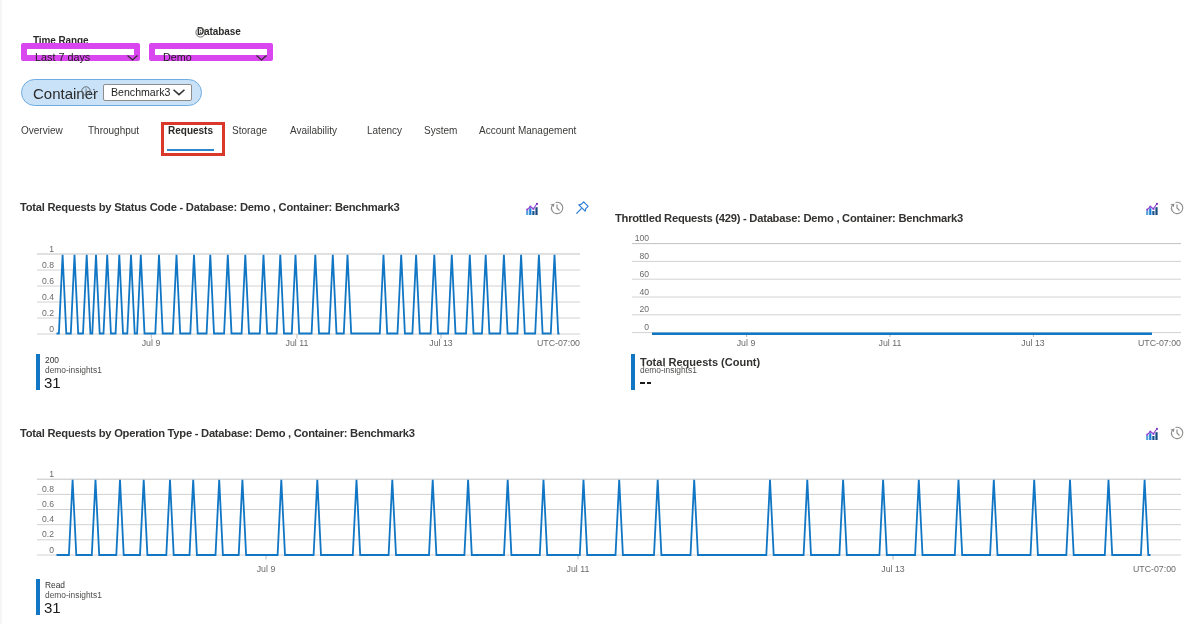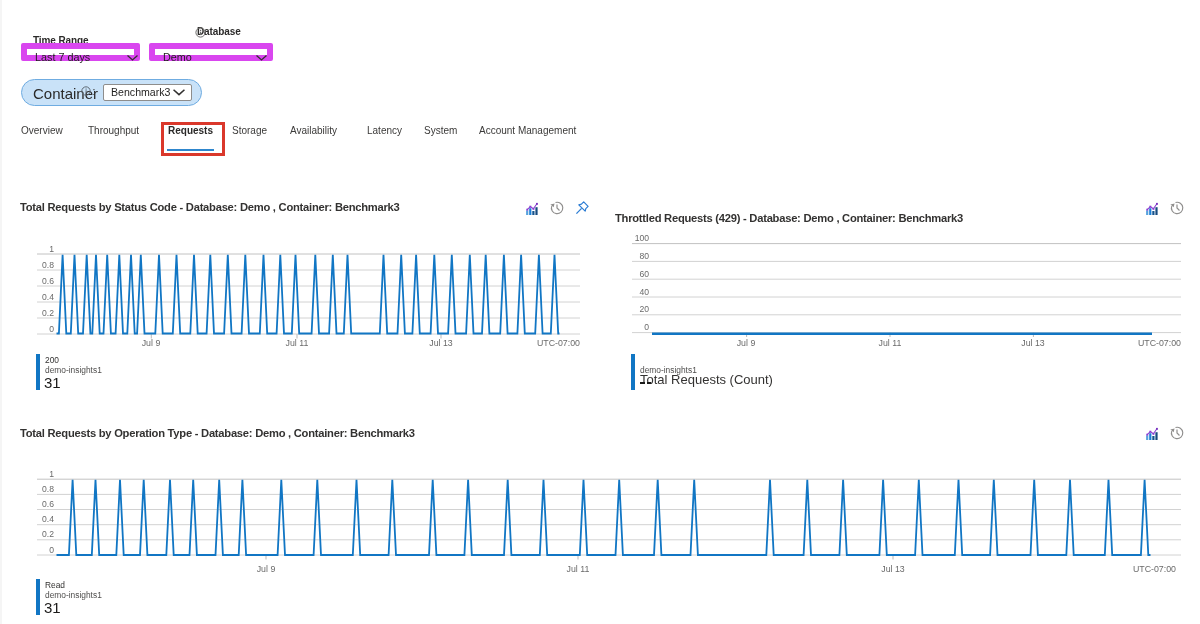--- a/index.html
+++ b/index.html
@@ -184,21 +184,21 @@
 <text x="1176" y="571.5" font-size="8.8" fill="#6a6a6a" text-anchor="end">UTC-07:00</text>
 <path d="M56.5,555.0 L68.9,555.0 L72.6,479.9 L76.3,555.0 L91.8,555.0 L95.5,479.9 L99.2,555.0 L116.3,555.0 L120,479.9 L123.7,555.0 L140.0,555.0 L143.7,479.9 L147.4,555.0 L166.3,555.0 L170,479.9 L173.7,555.0 L189.5,555.0 L193.2,479.9 L196.9,555.0 L215.5,555.0 L219.2,479.9 L222.9,555.0 L238.7,555.0 L242.4,479.9 L246.1,555.0 L277.6,555.0 L281.3,479.9 L285.0,555.0 L313.6,555.0 L317.3,479.9 L321.0,555.0 L352.8,555.0 L356.5,479.9 L360.2,555.0 L388.6,555.0 L392.3,479.9 L396.0,555.0 L429.0,555.0 L432.7,479.9 L436.4,555.0 L464.4,555.0 L468.1,479.9 L471.8,555.0 L504.0,555.0 L507.7,479.9 L511.4,555.0 L539.8,555.0 L543.5,479.9 L547.2,555.0 L579.8,555.0 L583.5,479.9 L587.2,555.0 L615.5,555.0 L619.2,479.9 L622.9,555.0 L654.0,555.0 L657.7,479.9 L661.4,555.0 L690.5,555.0 L694.2,479.9 L697.9,555.0 L766.3,555.0 L770,479.9 L773.7,555.0 L803.6,555.0 L807.3,479.9 L811.0,555.0 L839.4,555.0 L843.1,479.9 L846.8,555.0 L879.4,555.0 L883.1,479.9 L886.8,555.0 L915.1,555.0 L918.8,479.9 L922.5,555.0 L954.8,555.0 L958.5,479.9 L962.2,555.0 L990.1,555.0 L993.8,479.9 L997.5,555.0 L1030.5,555.0 L1034.2,479.9 L1037.9,555.0 L1066.3,555.0 L1070,479.9 L1073.7,555.0 L1104.8,555.0 L1108.5,479.9 L1112.2,555.0 L1140.9,555.0 L1144.6,479.9 L1148.3,555.0 L1150.5,555.0" fill="none" stroke="#1176c4" stroke-width="1.8" stroke-linejoin="miter"></path>
 </svg>
 
 <div class="legbar" style="left:36px;top:354px;height:36px;"></div>
 <div class="legname" style="left:45px;top:355px;">200</div>
 <div class="legres" style="left:45px;top:364.5px;">demo-insights1</div>
 <div class="legnum" style="left:44px;top:374px;">31</div>
 
 <div class="legbar" style="left:631px;top:354px;height:36px;"></div>
-<div class="legname" style="left:640px;top:355.5px;font-weight:normal;font-size:13px;margin-top:16px;">Total Requests (Count)</div>
+<div class="legname" style="left:640px;top:355.5px;font-weight:bold;font-size:11px;">Total Requests (Count)</div>
 <div class="legres" style="left:640px;top:365px;">demo-insights1</div>
 <div class="abs" style="left:640px;top:381.8px;width:5px;height:2.7px;background:#1b1a19;"></div>
 <div class="abs" style="left:647.3px;top:381.8px;width:4.2px;height:2.7px;background:#1b1a19;"></div>
 
 <div class="legbar" style="left:36px;top:579px;height:36px;"></div>
 <div class="legname" style="left:45px;top:580px;">Read</div>
 <div class="legres" style="left:45px;top:589.5px;">demo-insights1</div>
 <div class="legnum" style="left:44px;top:599px;">31</div>
 
 </body></html>

